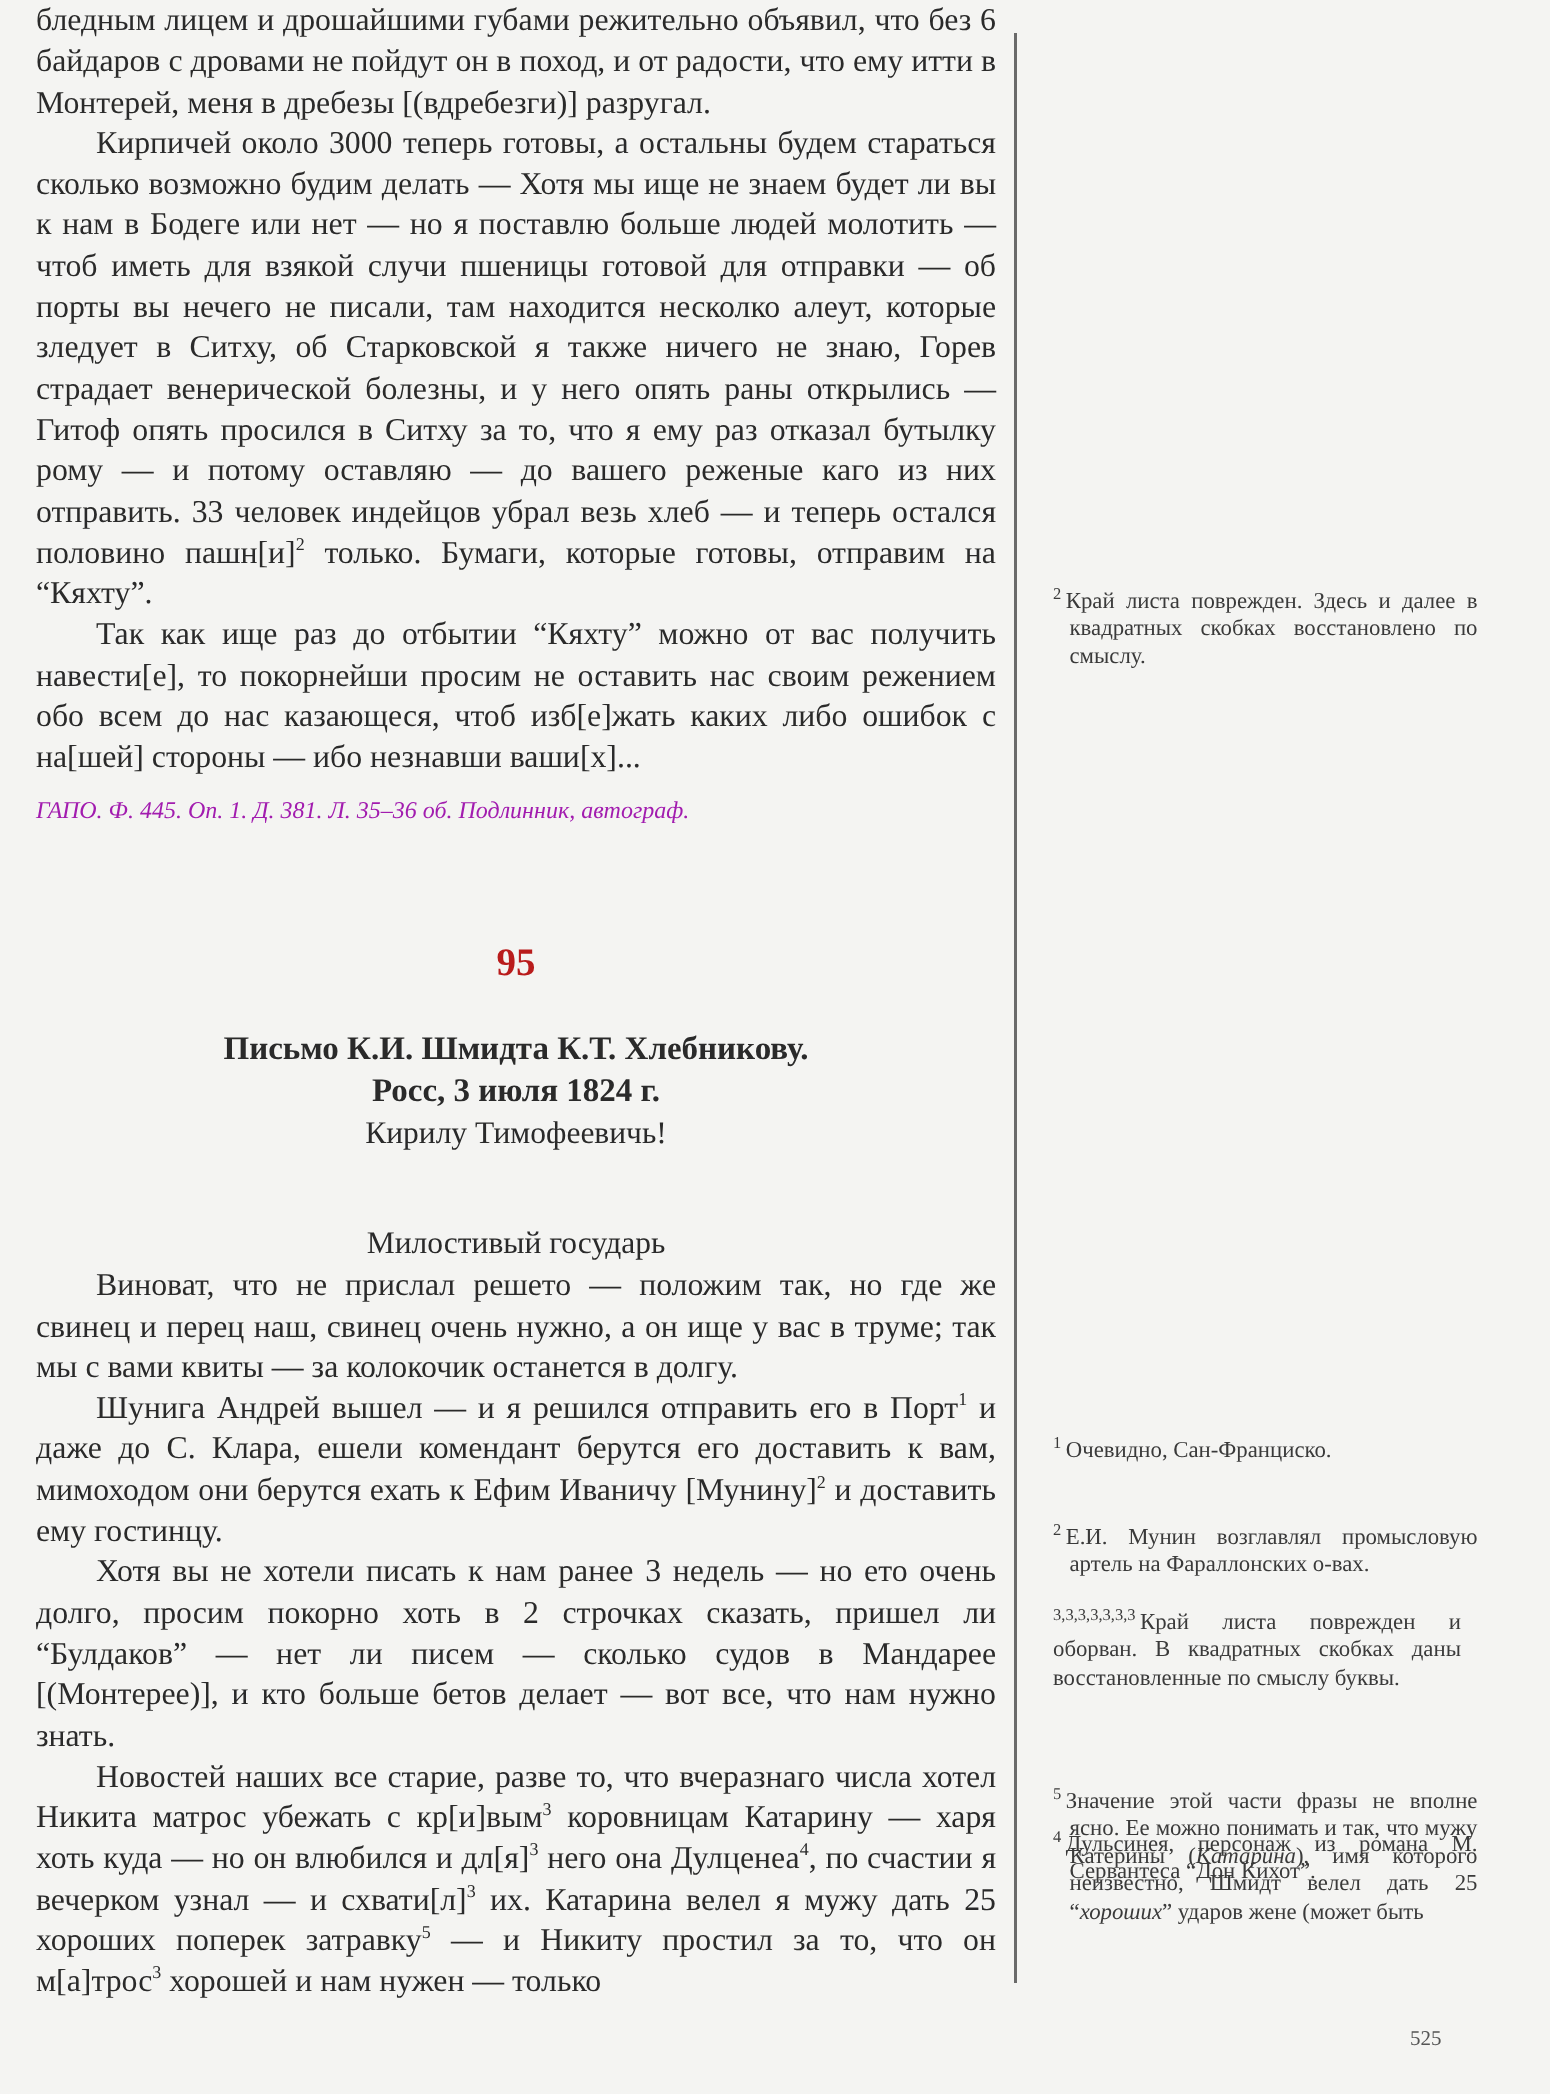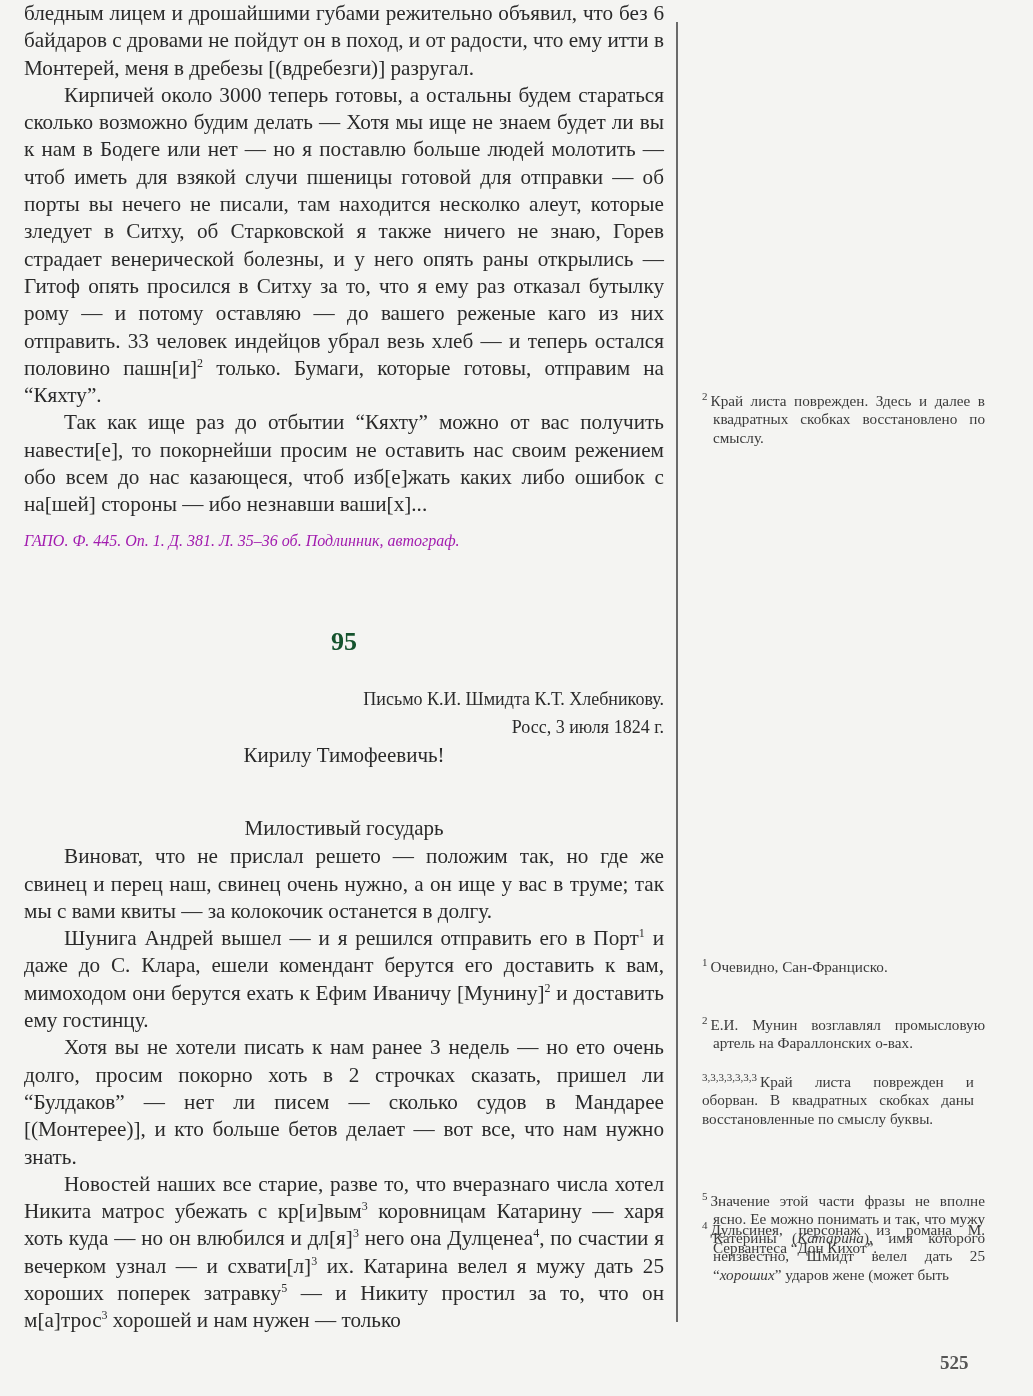--- a/index.html
+++ b/index.html
@@ -26,26 +26,26 @@
       font-style: italic;
       font-size: 16px;
       margin-top: 8px !important;
       color: #a21caf;
     }
     .doc-number {
       text-align: center;
       font-weight: bold;
       font-size: 26px;
       margin-top: 74px !important;
-      color: #14532d;
+      color: #b91c1c;
     }
     .doc-title {
-      text-align: right;
-      font-weight: normal;
-      font-size: 18px;
+      text-align: center;
+      font-weight: bold;
+      font-size: 22px;
       line-height: 28px;
       margin-top: 30px !important;
     }
     .salutation {
       text-align: center !important;
       font-size: 21px;
       line-height: 29px;
     }
     .sal1 { margin-top: 44px !important; }
     sup { font-size: 12px; line-height: 0; vertical-align: super; }
@@ -62,22 +62,22 @@
       font-size: 15.2px;
       line-height: 18.4px;
       text-align: justify;
       color: #3a3a3a;
     }
     .note .mark { font-size: 11px; vertical-align: super; line-height: 0; margin-right: 3px; }
     .note.hang { padding-left: 11px; text-indent: -11px; }
     .page-number {
       position: absolute;
       left: 940px; top: 1352px;
-      font-weight: bold;
-      font-size: 19px;
+      font-weight: normal;
+      font-size: 14px;
       color: #555;
     }
     i { font-style: italic; }
   </style>
 </head>
 <body>
 
 <div class="main">
   <p>бледным лицем и дрошайшими губами режительно объявил, что без 6 байдаров с дровами не пойдут он в поход, и от радости, что ему итти в Монтерей, меня в дребезы [(вдребезги)] разругал.</p>
   <p class="indent"><span>Кирпичей около 3000 теперь готовы, а остальны будем стараться сколько возможно будим делать — Хотя мы ище не знаем будет ли вы к нам в Бодеге или нет — но я поставлю больше людей молотить — чтоб иметь для взякой случи пшеницы готовой для отправки — об порты вы нечего не писали, там находится несколко алеут, которые зледует в Ситху, об Старковской я также ничего не знаю, Горев страдает венерической болезны, и у него опять раны открылись — Гитоф опять просился в Ситху за то, что я ему раз отказал бутылку рому — и потому оставляю — до вашего реженые каго из них отправить. 33 человек индейцов убрал везь хлеб — и теперь остался половино пашн[и]</span><sup>2</sup><span> только. Бумаги, которые готовы, отправим на “Кяхту”.</span></p>

